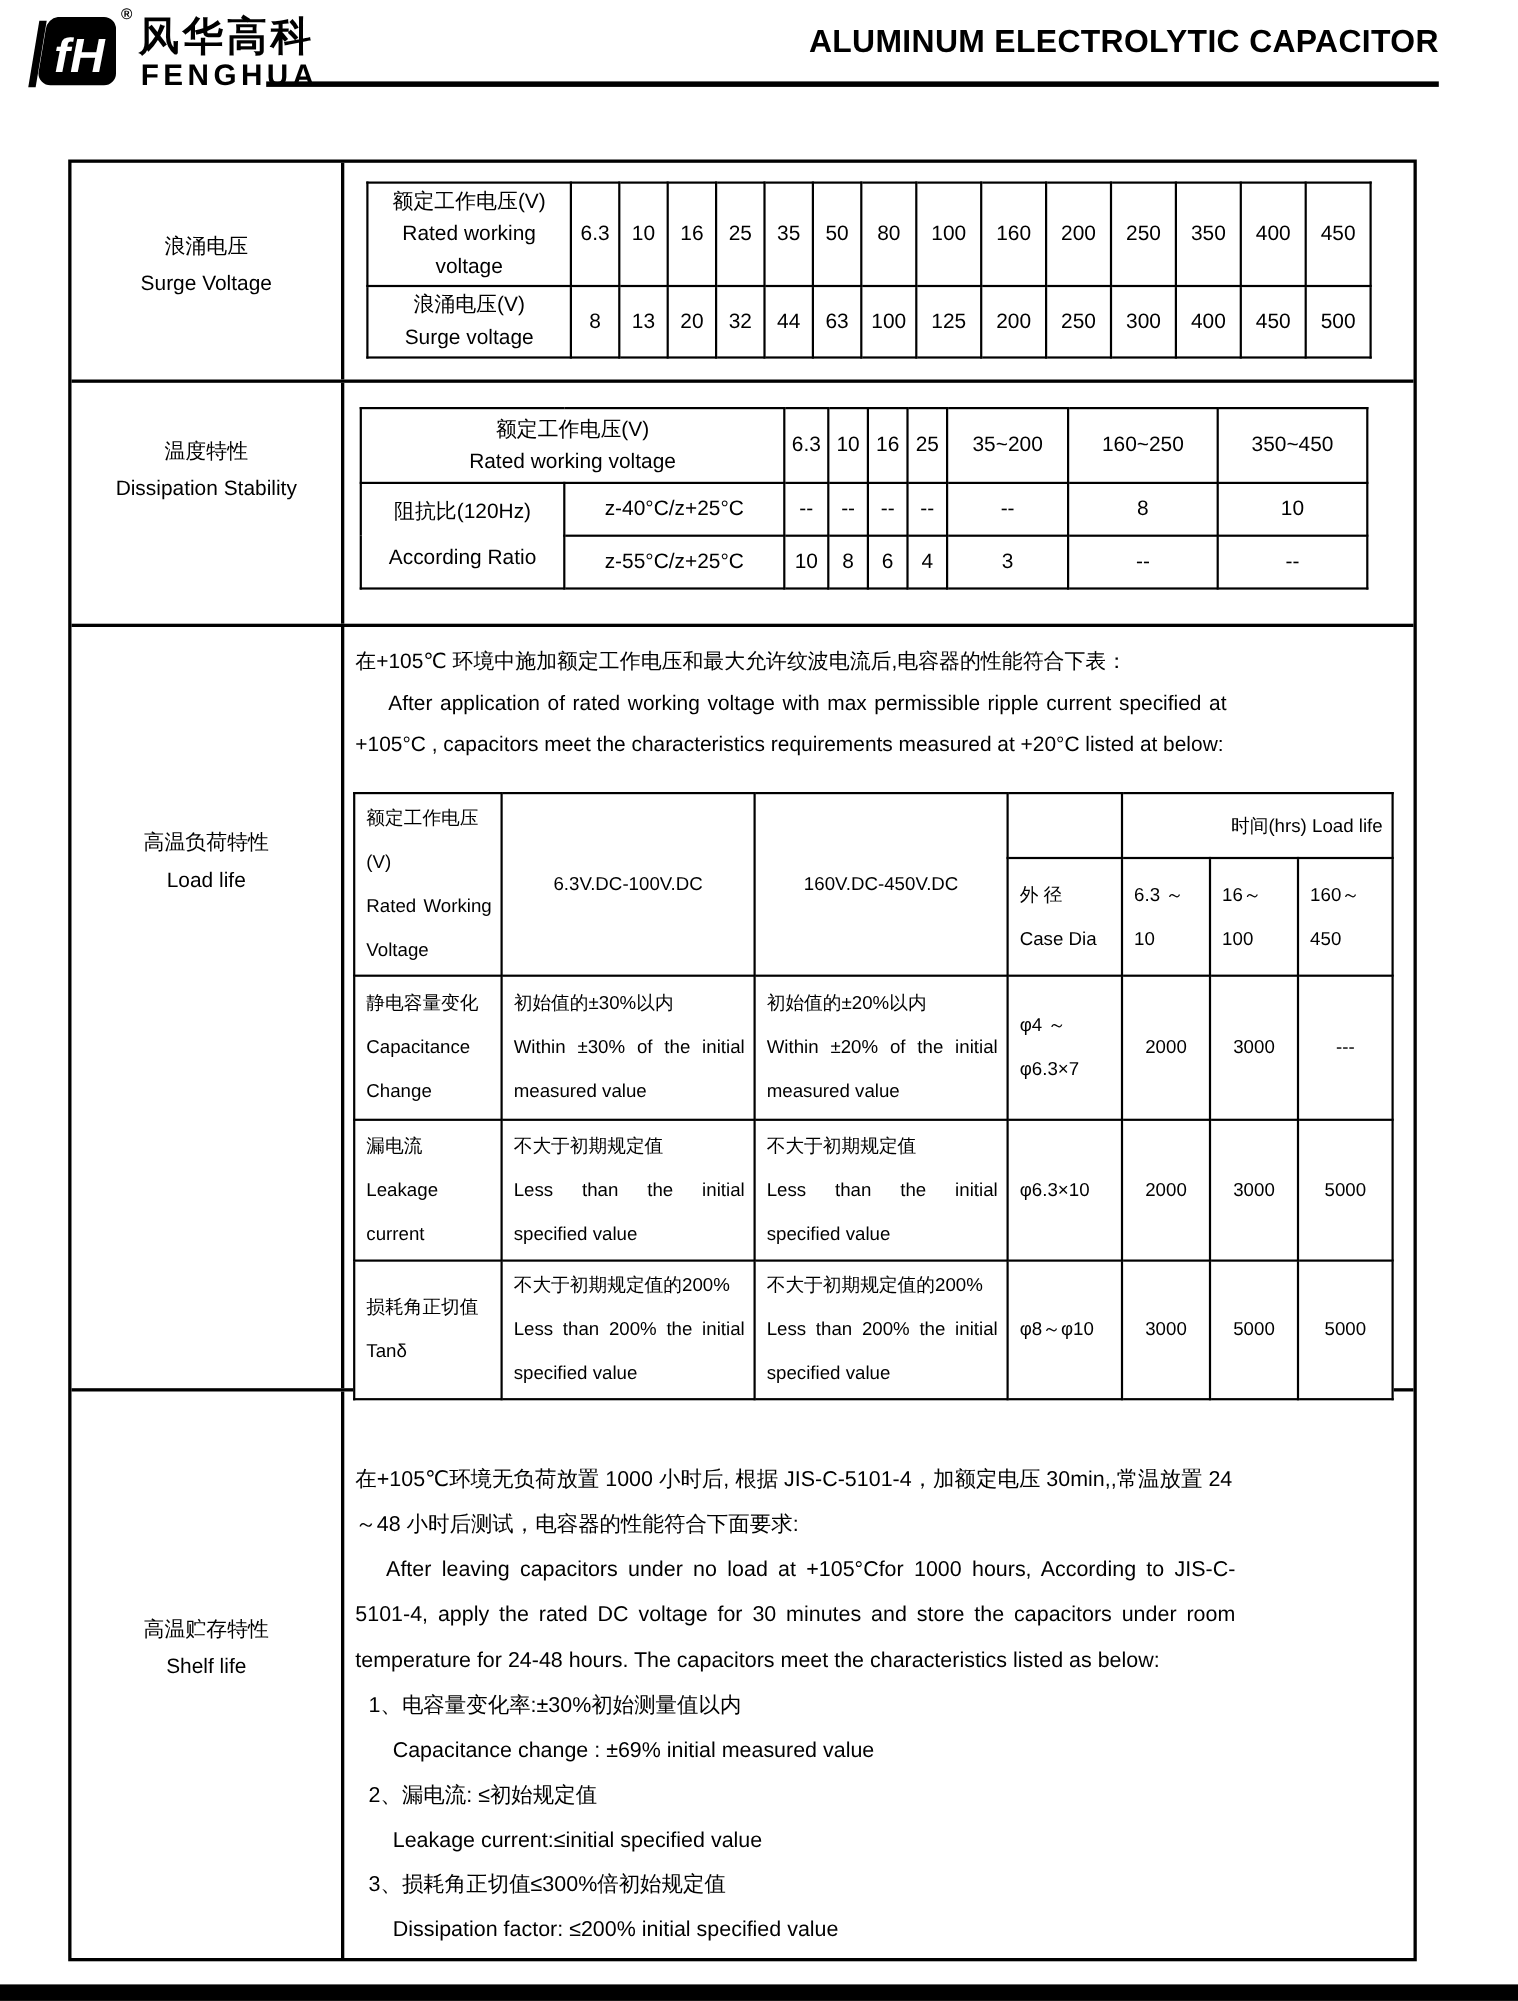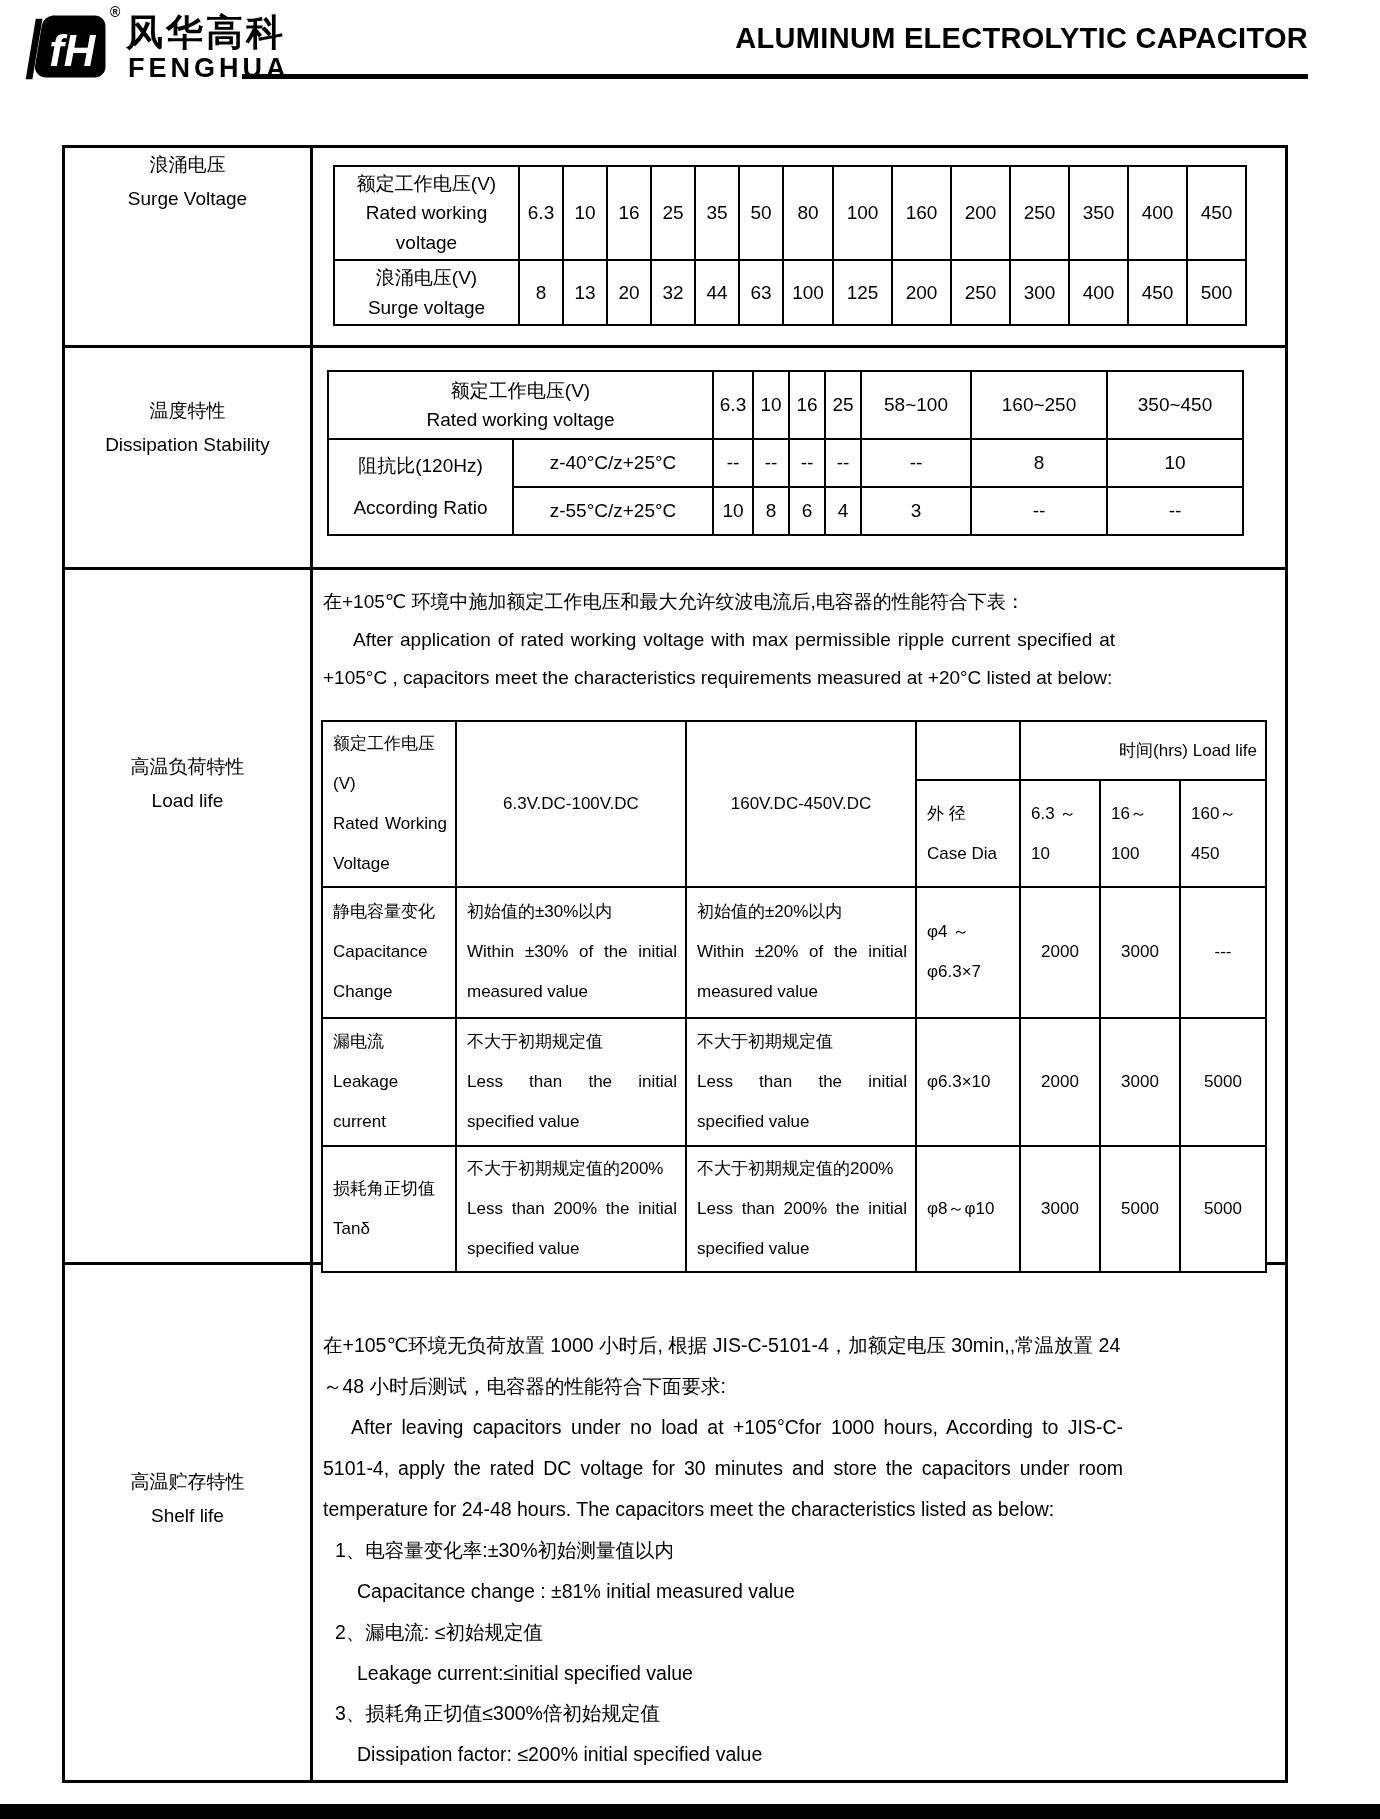--- a/index.html
+++ b/index.html
@@ -23,21 +23,21 @@
   .slabel{
     width:245px;flex:0 0 245px;border-right:3px solid #000;
     display:flex;flex-direction:column;align-items:center;text-align:center;
     font-size:19px;line-height:1.8;
   }
   .scontent{flex:1;position:relative;min-width:0;}
   .r-surge{height:197px}
   .r-temp{height:219px}
   .r-load{height:692px}
   .r-shelf{height:515px}
-  .pt-surge{}
+  .pt-surge{padding-top:60px}
   .pt-temp{padding-top:46px}
   .pt-load{padding-top:180px}
   .pt-shelf{padding-top:200px}
   
   table.tbl{border-collapse:collapse;table-layout:fixed;background:#fff;}
   .tbl td{border:2px solid #000;font-size:19px;text-align:center;vertical-align:middle;padding:2px 4px;overflow:hidden;}
   .preline{white-space:pre-line;}
   
   .surge-tbl{width:912px;margin:17px 0 0 20px;}
   .surge-tbl td{height:58px;}
@@ -181,21 +181,21 @@
         <tbody>
             <tr>
           <td colspan="2" class="hd">
             <div>额定工作电压(V)</div>
             <div>Rated working voltage</div>
           </td>
           <td class="hd">6.3</td>
           <td class="hd">10</td>
           <td class="hd">16</td>
           <td class="hd">25</td>
-          <td class="hd">58~100</td>
+          <td class="hd">35~200</td>
           <td class="hd">160~250</td>
           <td class="hd">350~450</td>
         </tr>
         <tr>
           <td rowspan="2" class="lbl2">
             <div>阻抗比(120Hz)</div>
             <div>According Ratio</div>
           </td>
           <td>z-40°C/z+25°C</td>
           <td>--</td>
@@ -325,21 +325,21 @@
   <div class="srow r-shelf">
     <div class="slabel pt-shelf">
       <div>高温贮存特性</div>
       <div>Shelf life</div>
     </div>
     <div class="scontent">
       <div class="shelf-text">
         <p class="cn">在+105℃环境无负荷放置 1000 小时后, 根据 JIS-C-5101-4，加额定电压 30min,,常温放置 24～48 小时后测试，电容器的性能符合下面要求:</p>
         <p class="en">After leaving capacitors under no load at +105°Cfor 1000 hours, According to JIS-C-5101-4, apply the rated DC voltage for 30 minutes and store the capacitors under room temperature for 24-48 hours. The capacitors meet the characteristics listed as below:</p>
         <p class="item-cn">1、电容量变化率:±30%初始测量值以内</p>
-        <p class="item-en">Capacitance change : ±81% initial measured value</p>
+        <p class="item-en">Capacitance change : ±69% initial measured value</p>
         <p class="item-cn">2、漏电流: ≤初始规定值</p>
         <p class="item-en">Leakage current:≤initial specified value</p>
         <p class="item-cn">3、损耗角正切值≤300%倍初始规定值</p>
         <p class="item-en">Dissipation factor: ≤200% initial specified value</p>
       </div>
     </div>
   </div>
 
 </div>
 

